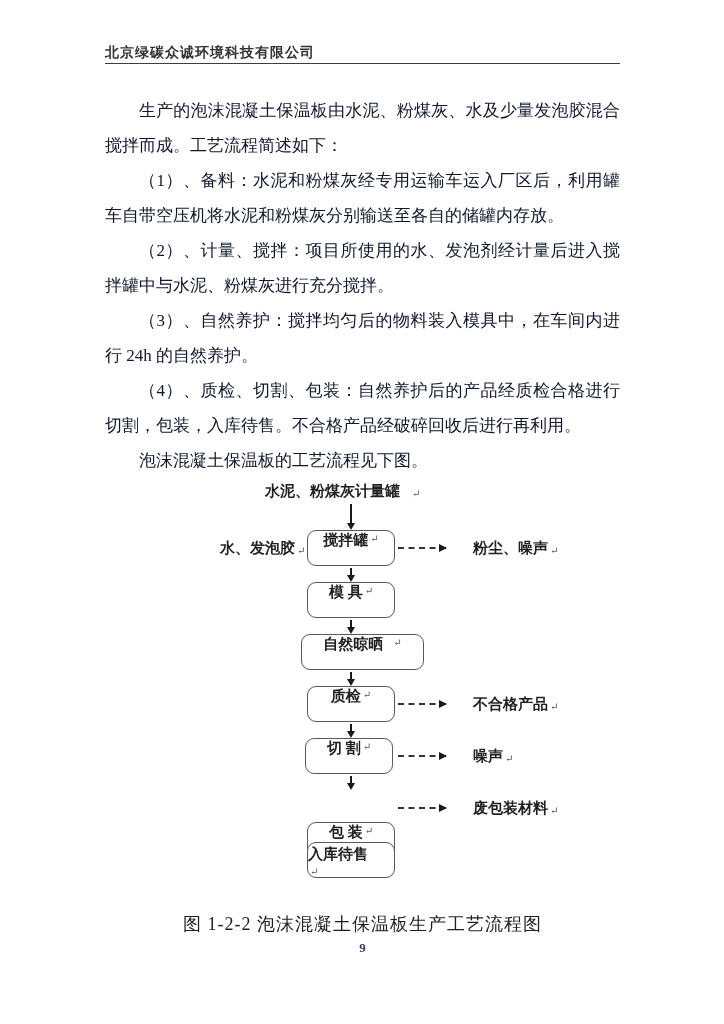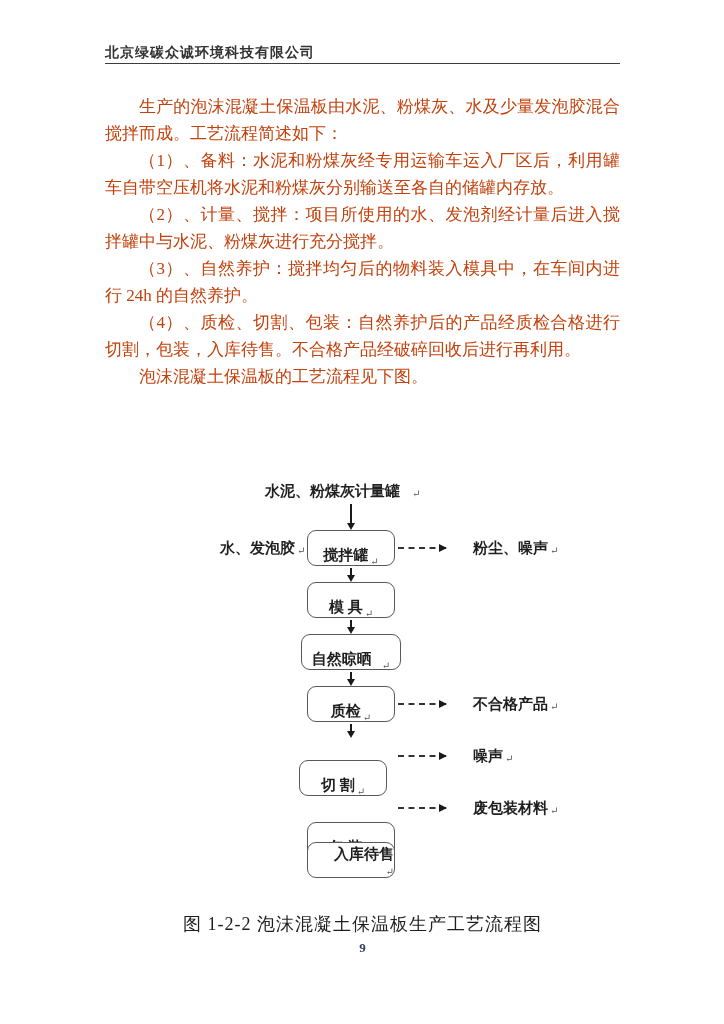--- a/index.html
+++ b/index.html
@@ -34,22 +34,22 @@
   .archive { letter-spacing: 0.5px; }
   .archive .num { font-family: "Liberation Serif", serif; color: #1a1a1a; letter-spacing: 0; }
 
   
   .doc-body {
     position: absolute;
     left: 105px;
     top: 93px;
     width: 515px;
     font-size: 17px;
-    line-height: 27px;
-    color: #c2410c;
+    line-height: 35px;
+    color: #0f172a;
     text-align: justify;
   }
   .doc-body p { text-indent: 2em; }
 
   
   .flowchart {
     position: absolute;
     left: 105px;
     top: 482px;
     width: 515px;
@@ -68,25 +68,25 @@
     transform: translateY(2px);
   }
   .fc-box {
     position: absolute;
     height: 36px;
     width: 88px;
     border: 1.6px solid #595959;
     border-radius: 9px;
     background: #ffffff;
     display: flex;
-    align-items: flex-end;
+    align-items: flex-start;
     justify-content: center;
     white-space: nowrap;
   }
-  .fc-box.wide { width: 100px; gap: 8px; }
+  .fc-box.wide { width: 123px; gap: 8px; }
 
   
   .varrow {
     position: absolute;
     width: 0;
     border-left: 2px solid #1a1a1a;
   }
   .varrow::after {
     content: "";
     position: absolute;
@@ -192,21 +192,21 @@
         <span class="pmark">↵</span>
     </div>
     <div class="fc-box wide" style="left:196px; top:152px;">
       <span>自然晾晒</span>
         <span class="pmark">↵</span>
     </div>
     <div class="fc-box" style="left:202px; top:204px;">
       <span>质检</span>
         <span class="pmark">↵</span>
     </div>
-    <div class="fc-box" style="left:194px; top:256px;margin-top:22px;">
+    <div class="fc-box" style="left:200px; top:256px;">
       <span>切 割</span>
         <span class="pmark">↵</span>
     </div>
     <div class="fc-box" style="left:202px; top:308px;margin-top:32px;">
       <span>包 装</span>
         <span class="pmark">↵</span>
     </div>
     <div class="fc-box" style="left:202px; top:360px;flex-direction:column;">
       <span>入库待售</span>
         <span class="pmark">↵</span>

